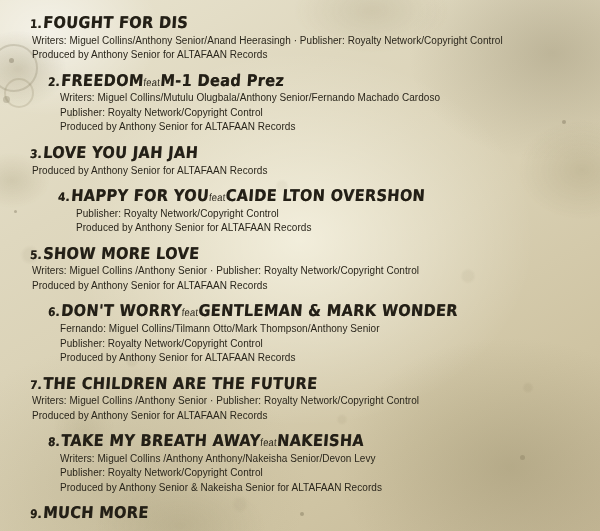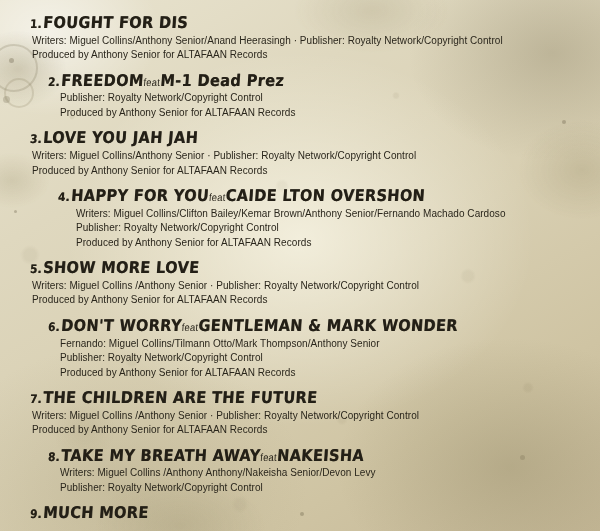--- a/index.html
+++ b/index.html
@@ -150,41 +150,40 @@
         <div>Writers: Miguel Collins/Anthony Senior/Anand Heerasingh · Publisher: Royalty Network/Copyright Control</div>
         <div>Produced by Anthony Senior for ALTAFAAN Records</div>
       </div>
     </div>
 
     <div class="track">
       <div class="track-title title-i1">
         <span class="tnum">2.</span><span>FREEDOM</span><span class="feat">feat</span><span class="guest">M-1 Dead Prez</span>
       </div>
       <div class="credits indent-2">
+        <div>Writers: Miguel Collins/Mutulu Olugbala/Anthony Senior/Fernando Machado Cardoso</div>
         <div>Publisher: Royalty Network/Copyright Control</div>
         <div>Produced by Anthony Senior for ALTAFAAN Records</div>
       </div>
     </div>
 
     <div class="track">
       <div class="track-title title-i0">
         <span class="tnum">3.</span><span>LOVE YOU JAH JAH</span>
       </div>
       <div class="credits indent-0">
-        <div>Writers: Miguel Collins/Anthony Senior · Publisher: Royalty Network/Copyright Control</div>
         <div>Produced by Anthony Senior for ALTAFAAN Records</div>
       </div>
     </div>
 
     <div class="track">
       <div class="track-title title-i2">
         <span class="tnum">4.</span><span>HAPPY FOR YOU</span><span class="feat">feat</span><span class="guest">CAIDE LTON OVERSHON</span>
       </div>
       <div class="credits indent-3">
-        <div>Writers: Miguel Collins/Clifton Bailey/Kemar Brown/Anthony Senior/Fernando Machado Cardoso</div>
         <div>Publisher: Royalty Network/Copyright Control</div>
         <div>Produced by Anthony Senior for ALTAFAAN Records</div>
       </div>
     </div>
 
     <div class="track">
       <div class="track-title title-i0">
         <span class="tnum">5.</span><span>SHOW MORE LOVE</span>
       </div>
       <div class="credits indent-0">
@@ -214,20 +213,21 @@
       </div>
     </div>
 
     <div class="track">
       <div class="track-title title-i1">
         <span class="tnum">8.</span><span>TAKE MY BREATH AWAY</span><span class="feat">feat</span><span class="guest">NAKEISHA</span>
       </div>
       <div class="credits indent-2">
         <div>Writers: Miguel Collins /Anthony Anthony/Nakeisha Senior/Devon Levy</div>
         <div>Publisher: Royalty Network/Copyright Control</div>
+        <div>Produced by Anthony Senior &amp; Nakeisha Senior for ALTAFAAN Records</div>
       </div>
     </div>
 
     <div class="track">
       <div class="track-title title-i0">
         <span class="tnum">9.</span><span>MUCH MORE</span>
       </div>
 
     </div>
 

